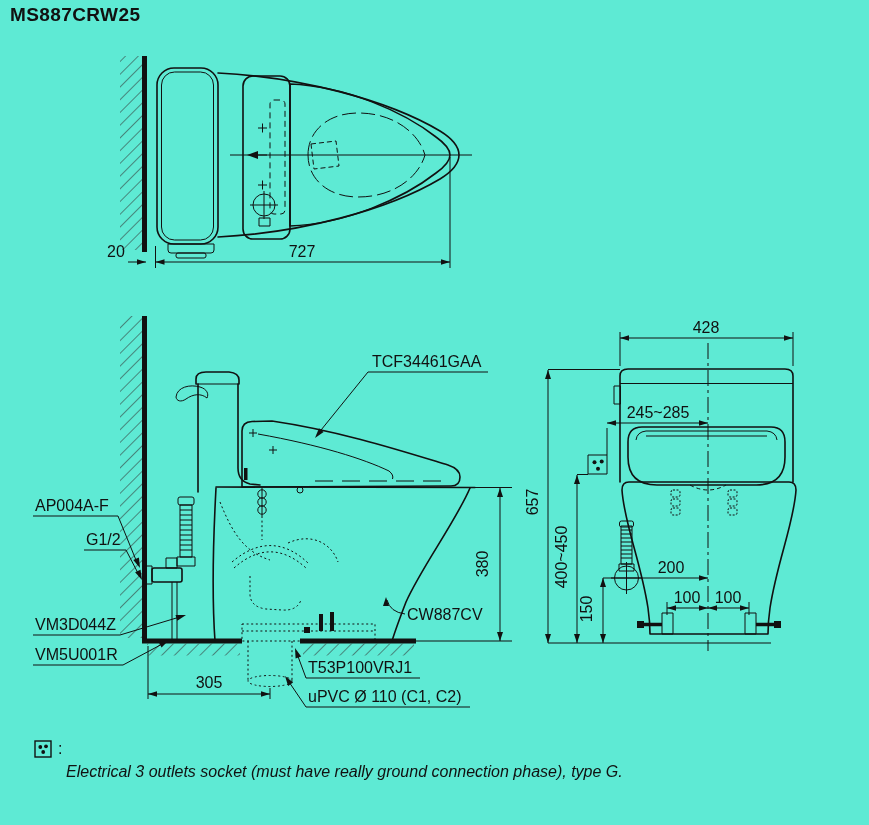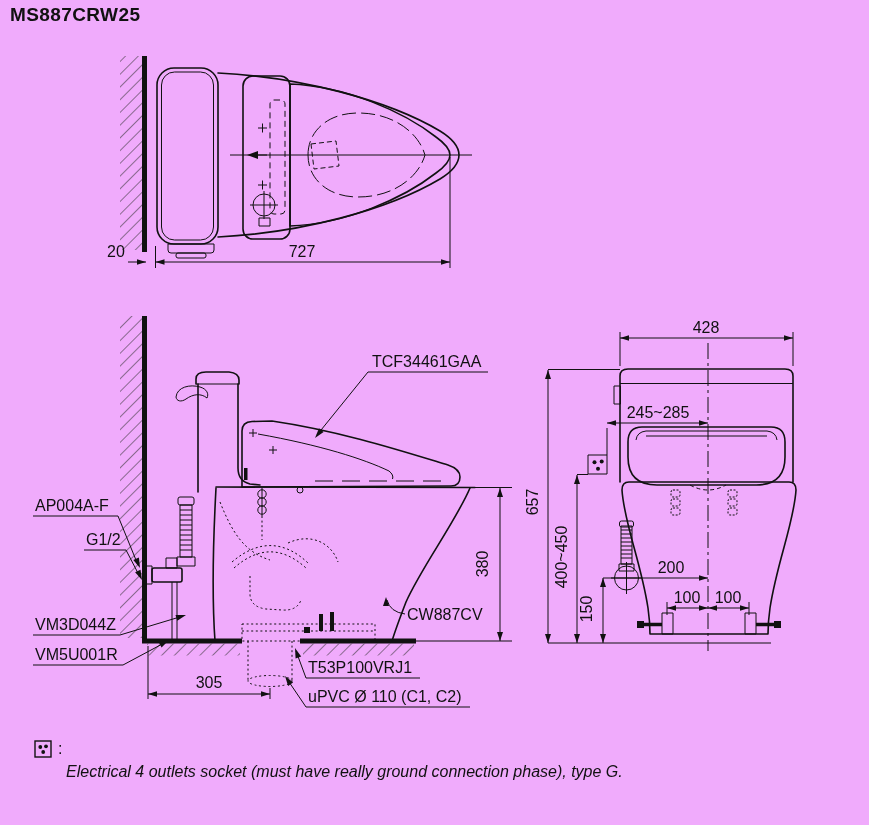--- a/index.html
+++ b/index.html
@@ -1,16 +1,16 @@
 <!DOCTYPE html>
 <html><head>
 <meta charset="utf-8">
 <style>
   html,body{margin:0;padding:0;background:#fff;}
-  .page{position:relative;width:869px;height:825px;background:#f0abfc;overflow:hidden;
+  .page{position:relative;width:869px;height:825px;background:#5eead4;overflow:hidden;
         font-family:"Liberation Sans","DejaVu Sans",sans-serif;color:#111;}
   .title{position:absolute;left:10px;top:4px;font-size:19px;font-weight:bold;margin:0;letter-spacing:.4px;}
   svg.view{position:absolute;overflow:visible;}
   svg text{fill:#111;font-family:"Liberation Sans","DejaVu Sans",sans-serif;font-size:16px;}
   .s2{stroke:#111;fill:none;stroke-width:1.6;stroke-linecap:round;stroke-linejoin:round;}
   .s1{stroke:#111;fill:none;stroke-width:1;stroke-linecap:butt;stroke-linejoin:round;}
   .thick{stroke:#111;fill:none;stroke-width:5;}
   .dot{stroke-dasharray:2 2.6;}
   .fb{fill:#111;stroke:none;}
   .note{position:absolute;left:34px;top:740px;font-size:16px;}
@@ -291,17 +291,17 @@
     <div class="note-row1">
       <svg width="18" height="18" viewBox="0 0 18 18">
         <rect x="1" y="1" width="16" height="16" fill="none" stroke="#111" stroke-width="1.4"></rect>
         <circle cx="6.3" cy="7" r="1.9" fill="#111"></circle>
         <circle cx="12" cy="6.3" r="1.9" fill="#111"></circle>
         <circle cx="9.2" cy="12" r="1.9" fill="#111"></circle>
       </svg>
       <span>:</span>
     </div>
     <div class="note-row2">
-      <span>Electrical 4 outlets socket (must have really ground connection phase), type G.</span>
+      <span>Electrical 3 outlets socket (must have really ground connection phase), type G.</span>
     </div>
   </div>
 
 </div>
 
 </body></html>

